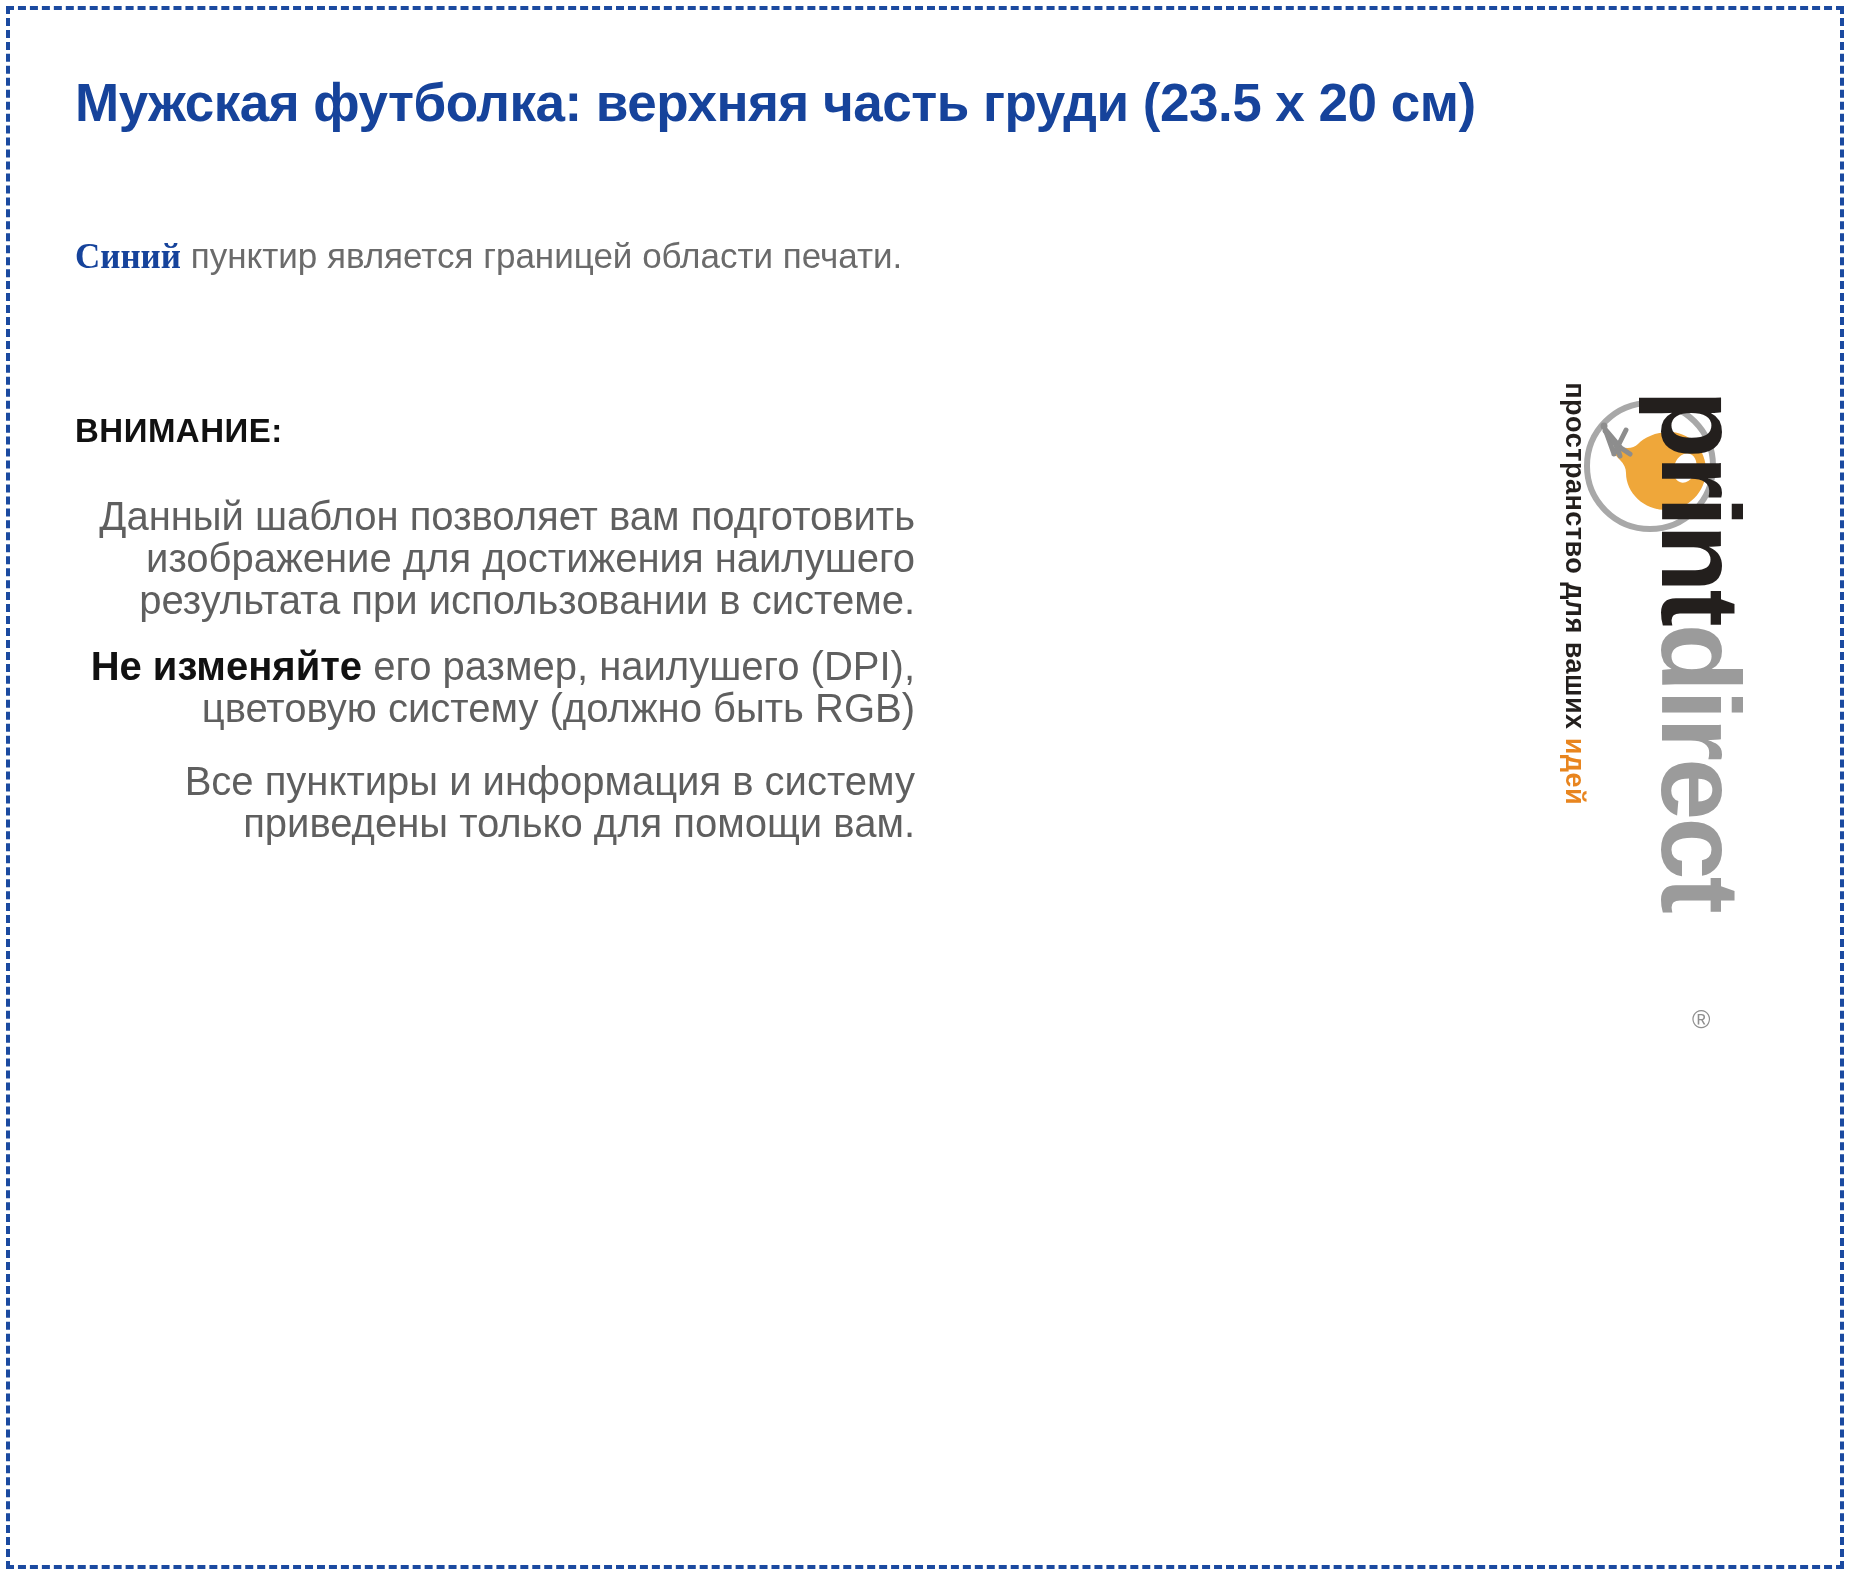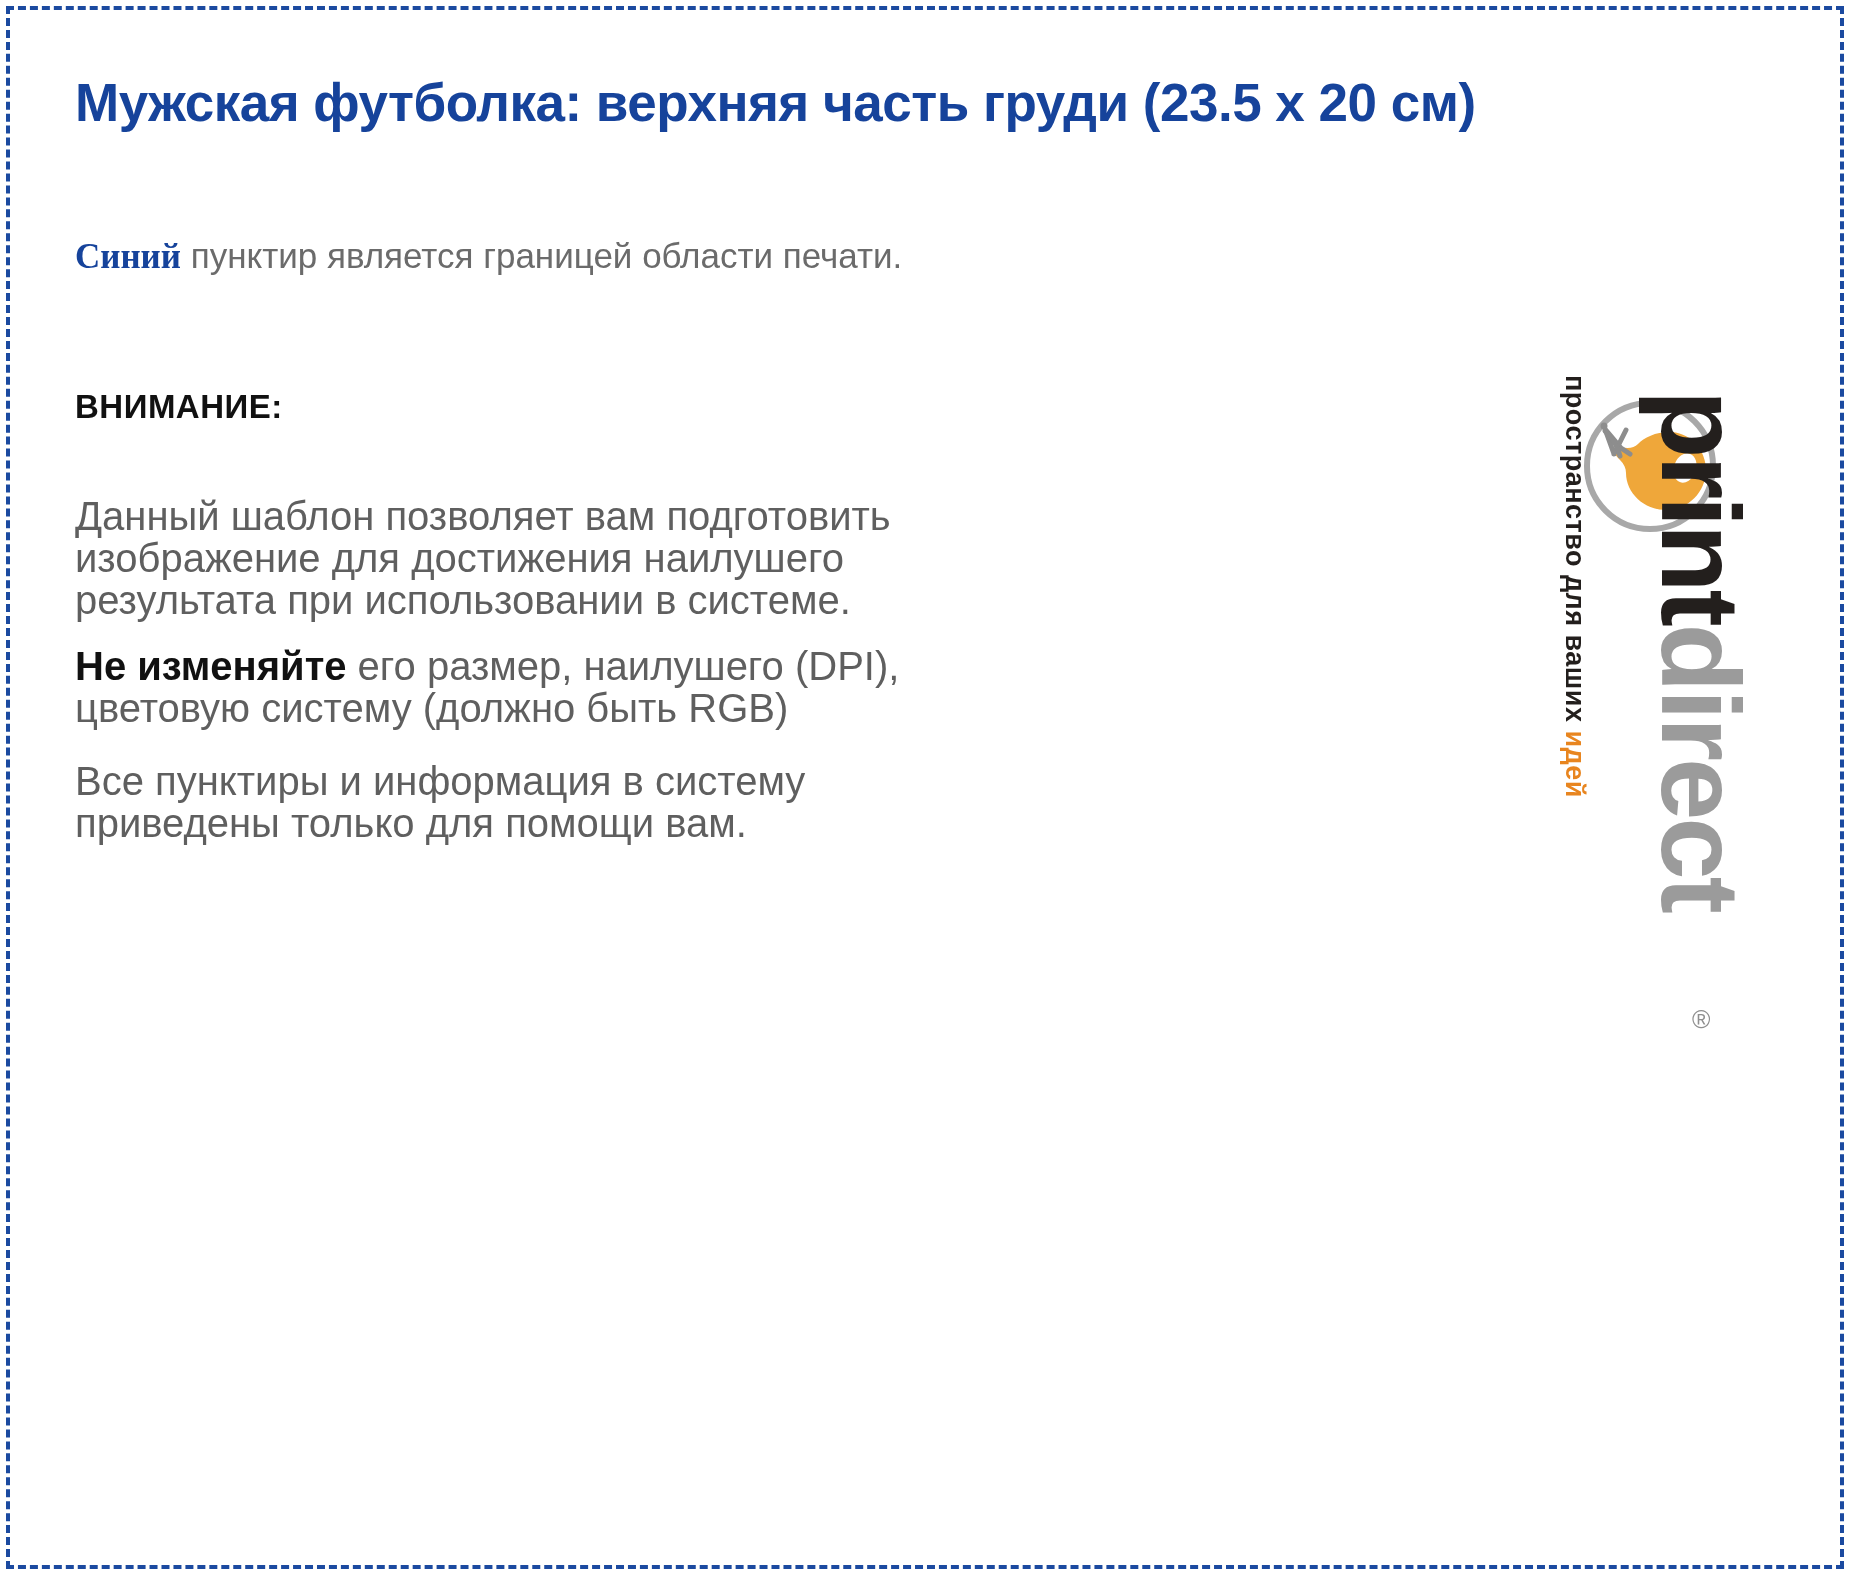--- a/index.html
+++ b/index.html
@@ -13,20 +13,21 @@
     font-family: "Liberation Sans", sans-serif;
     overflow: hidden;
   }
 
   #page {
     position: relative;
     width: 1850px;
     height: 1353px;
     background: #ffffff;
     box-sizing: border-box;
+    text-align: right;
   }
 
   
   #print-area-border {
     position: absolute;
     left: 6px;
     top: 6px;
     width: 1838px;
     height: 1563px;
     box-sizing: border-box;
@@ -55,21 +56,21 @@
   }
   #print-boundary-note .blue-word {
     color: #16439b;
     font-weight: bold;
     font-family: Liberation Serif, serif;
   }
 
   #attention-heading {
     position: absolute;
     left: 75px;
-    top: 388px;
+    top: 412px;
     font-size: 33px;
     font-weight: bold;
     color: #111111;
     letter-spacing: 0.5px;
   }
 
   .para {
     position: absolute;
     left: 75px;
     width: 840px;

